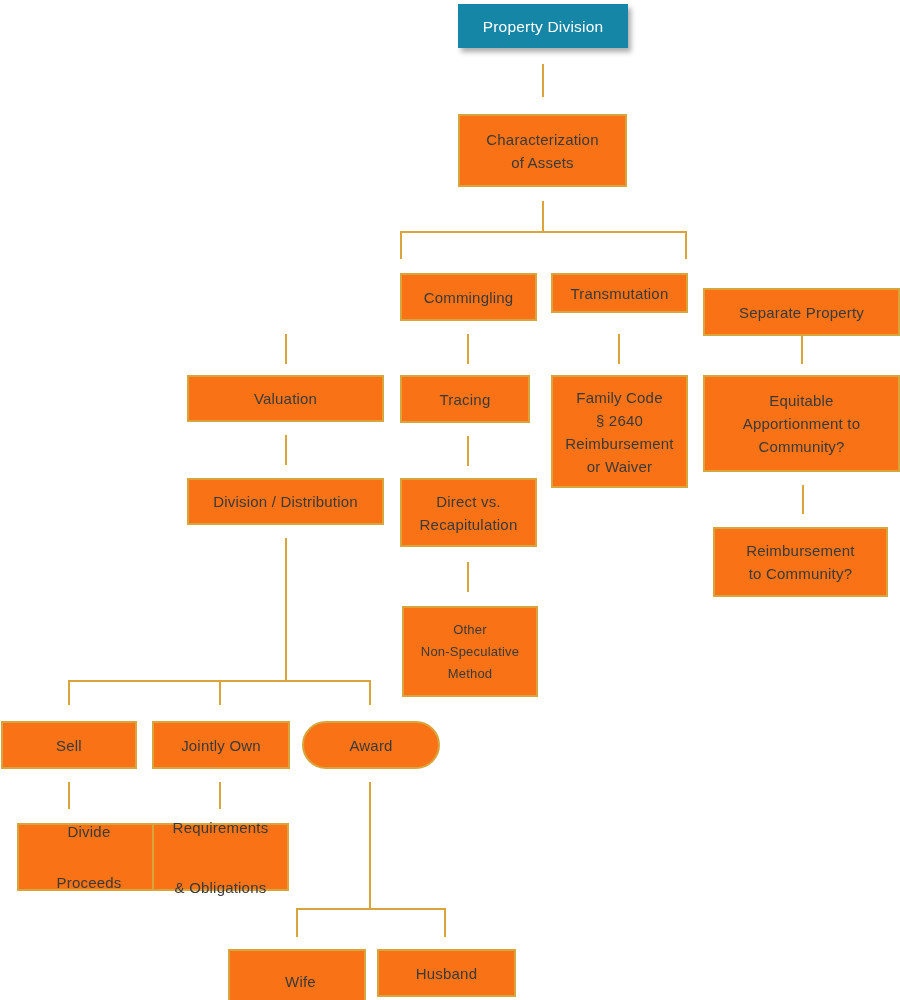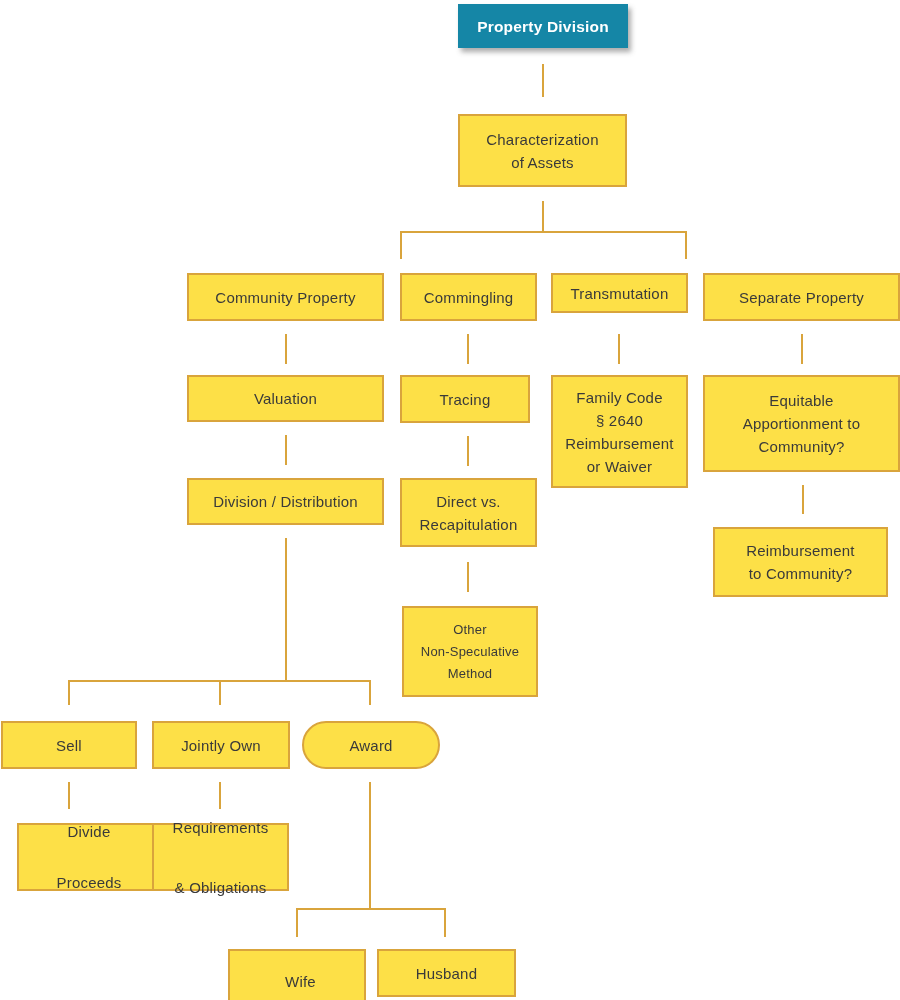--- a/index.html
+++ b/index.html
@@ -19,40 +19,39 @@
     position: absolute;
   }
   .node {
     position: absolute;
     box-sizing: border-box;
     display: flex;
     flex-direction: column;
     justify-content: center;
     align-items: center;
     text-align: center;
-    background: #fde047;
+    background: #f97316;
     font-size: 15px;
     line-height: 23px;
     letter-spacing: 0.2px;
   }
   .node.default {
     border-style: solid;
     border-width: 2px;
   }
   .node.small {
     border-style: solid;
     border-width: 2px;
     font-size: 13px;
     line-height: 22px;
   }
   .node.root {
     border: none;
     font-size: 15.5px;
     box-shadow: 3px 4px 5px rgba(70, 70, 70, 0.45);
-    font-weight: bold;
   }
   .node-line {
     display: block;
     white-space: nowrap;
   }
 </style>
 </head>
 <body>
 
 <div id="canvas">
@@ -80,30 +79,27 @@
     <div class="line" style="left: 296px; top: 908px; width: 150px; height: 2px; background: rgb(217, 164, 60);"></div>
     <div class="line" style="left: 296px; top: 908px; width: 2px; height: 29px; background: rgb(217, 164, 60);"></div>
     <div class="line" style="left: 444px; top: 908px; width: 2px; height: 29px; background: rgb(217, 164, 60);"></div>
     <div class="node root" style="left: 458px; top: 4px; width: 170px; height: 44px; background: rgb(21, 134, 166); color: rgb(255, 255, 255);">
       <span class="node-line">Property Division</span>
     </div>
     <div class="node default" style="left: 458px; top: 114px; width: 169px; height: 73px; border-color: rgb(217, 164, 60); color: rgb(58, 58, 58);">
       <span class="node-line">Characterization</span>
       <span class="node-line">of Assets</span>
     </div>
-    <div class="node default" style="left: 187px; top: 273px; width: 197px; height: 48px; border-color: rgb(217, 164, 60); color: rgb(58, 58, 58);">
-      <span class="node-line">Community Property</span>
-    </div>
     <div class="node default" style="left: 400px; top: 273px; width: 137px; height: 48px; border-color: rgb(217, 164, 60); color: rgb(58, 58, 58);">
       <span class="node-line">Commingling</span>
     </div>
     <div class="node default" style="left: 551px; top: 273px; width: 137px; height: 40px; border-color: rgb(217, 164, 60); color: rgb(58, 58, 58);">
       <span class="node-line">Transmutation</span>
     </div>
-    <div class="node default" style="left: 703px; top: 273px; width: 197px; height: 48px; border-color: rgb(217, 164, 60); color: rgb(58, 58, 58);">
+    <div class="node default" style="left: 703px; top: 288px; width: 197px; height: 48px; border-color: rgb(217, 164, 60); color: rgb(58, 58, 58);">
       <span class="node-line">Separate Property</span>
     </div>
     <div class="node default" style="left: 187px; top: 375px; width: 197px; height: 47px; border-color: rgb(217, 164, 60); color: rgb(58, 58, 58);">
       <span class="node-line">Valuation</span>
     </div>
     <div class="node default" style="left: 400px; top: 375px; width: 130px; height: 48px; border-color: rgb(217, 164, 60); color: rgb(58, 58, 58);">
       <span class="node-line">Tracing</span>
     </div>
     <div class="node default" style="left: 551px; top: 375px; width: 137px; height: 113px; border-color: rgb(217, 164, 60); color: rgb(58, 58, 58);">
       <span class="node-line">Family Code</span>

